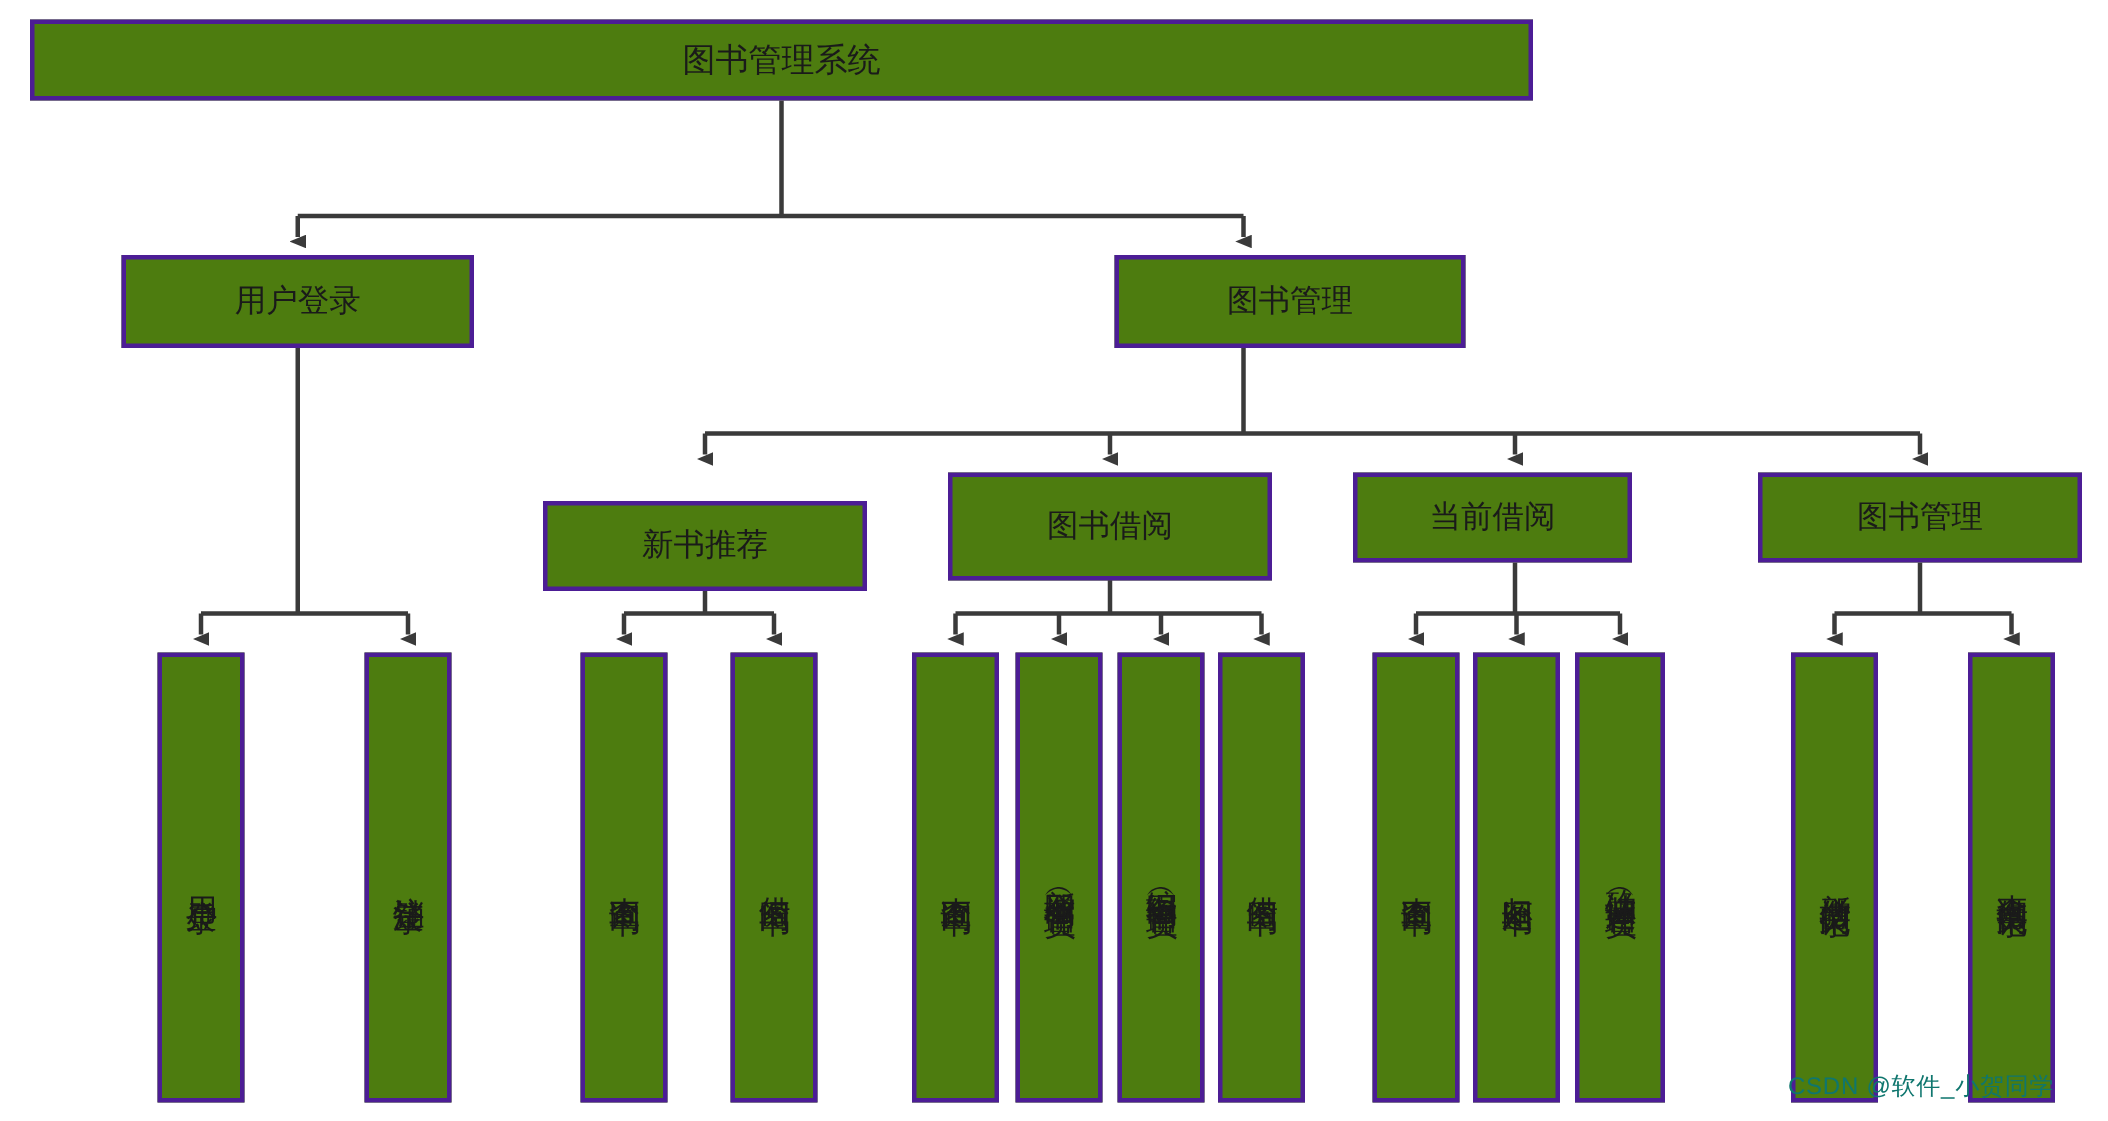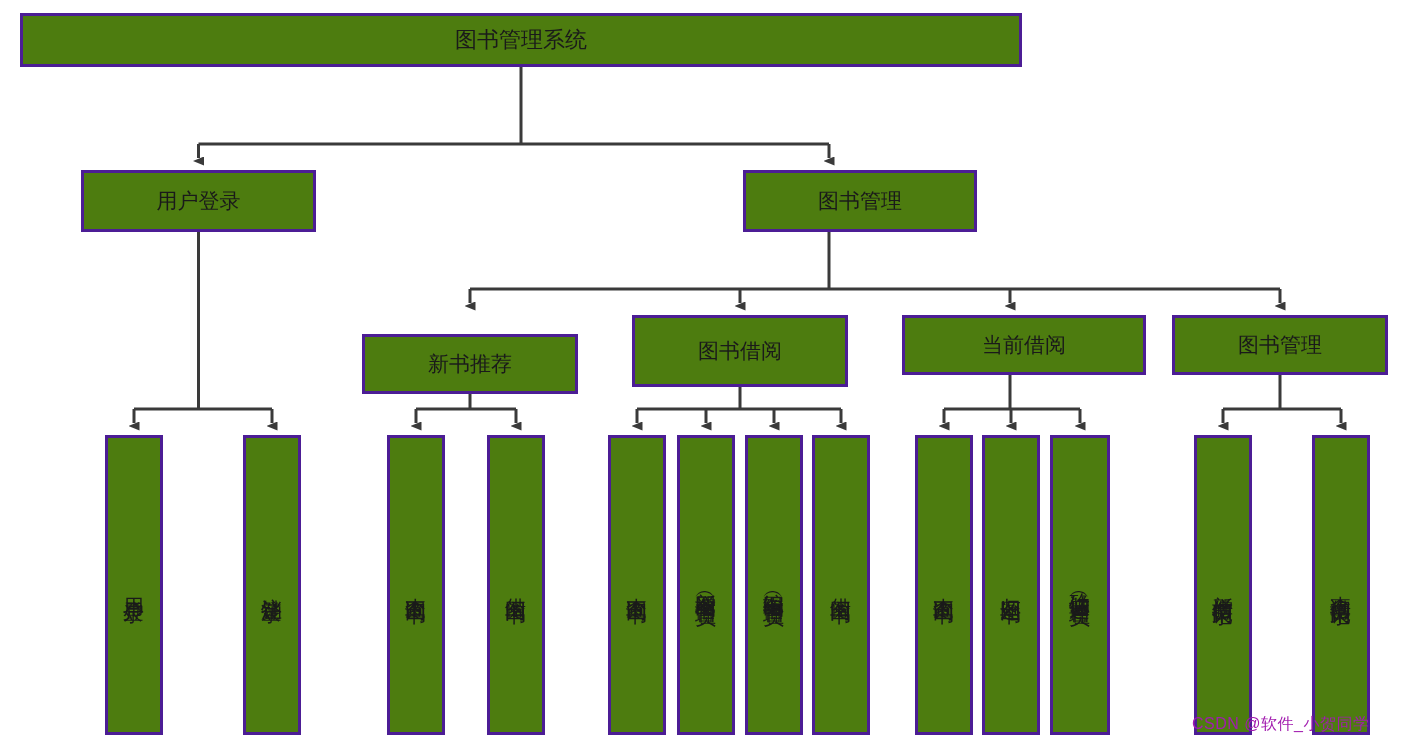--- a/index.html
+++ b/index.html
@@ -7,21 +7,21 @@
        font-family:"Liberation Sans","DejaVu Sans",sans-serif;}
   #diagram-root{position:relative;width:1405px;height:747px;background:#fff;}
   .node{position:absolute;box-sizing:border-box;background:#4d7c0f;
         border:3px solid #4c1d95;display:flex;align-items:center;justify-content:center;}
   .node-label{color:#1a1a1a;text-align:center;line-height:1.05;white-space:nowrap;}
   .h-label{font-size:21px;}
   .v-label{writing-mode:vertical-rl;text-orientation:upright;font-size:21px;
            letter-spacing:2px;line-height:1.1;}
   .root-label{font-size:22px;}
   #edges{position:absolute;left:0;top:0;width:1405px;height:747px;pointer-events:none;}
-  #watermark{position:absolute;left:1192px;top:714px;font-size:16px;color:#a21caf;
+  #watermark{position:absolute;left:1192px;top:714px;font-size:16px;color:#0f766e;
              letter-spacing:0.5px;white-space:nowrap;}
 </style>
 </head>
 <body>
 
 <div id="diagram-root">
 
   <svg id="edges" viewBox="0 0 1405 747" xmlns="http://www.w3.org/2000/svg">
     <defs>
       <marker id="arrow" markerWidth="9" markerHeight="11" refX="1.5" refY="5.5" orient="auto" markerUnits="userSpaceOnUse">
@@ -67,21 +67,21 @@
       </div>
       <div class="node" style="left: 712px; top: 170px; width: 234px; height: 62px; margin-left: 31px;">
         <span class="node-label h-label">图书管理</span>
       </div>
       <div class="node" style="left: 362px; top: 334px; width: 216px; height: 60px;">
         <span class="node-label h-label">新书推荐</span>
       </div>
       <div class="node" style="left: 632px; top: 315px; width: 216px; height: 72px;">
         <span class="node-label h-label">图书借阅</span>
       </div>
-      <div class="node" style="left: 902px; top: 315px; width: 244px; height: 60px;">
+      <div class="node" style="left: 902px; top: 315px; width: 186px; height: 60px;">
         <span class="node-label h-label">当前借阅</span>
       </div>
       <div class="node" style="left: 1172px; top: 315px; width: 216px; height: 60px;">
         <span class="node-label h-label">图书管理</span>
       </div>
       <div class="node" style="left: 105px; top: 435px; width: 58px; height: 300px;">
         <span class="node-label v-label">用户登录</span>
       </div>
       <div class="node" style="left: 243px; top: 435px; width: 58px; height: 300px;">
         <span class="node-label v-label">注销登录</span>

